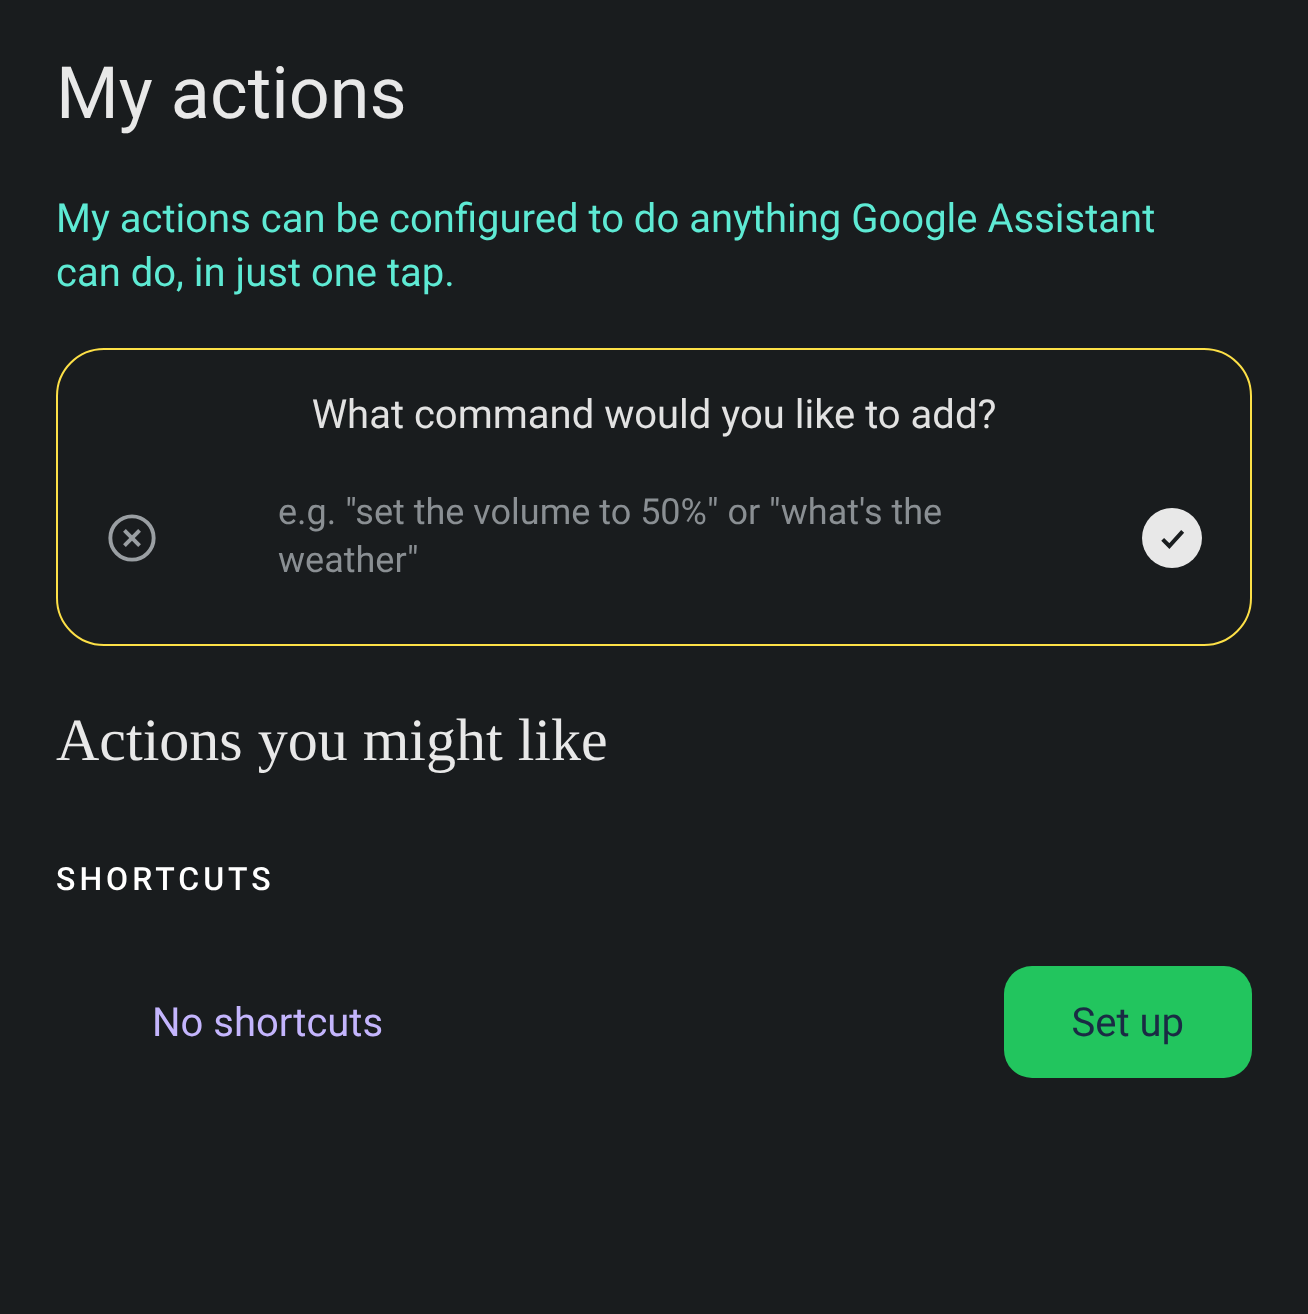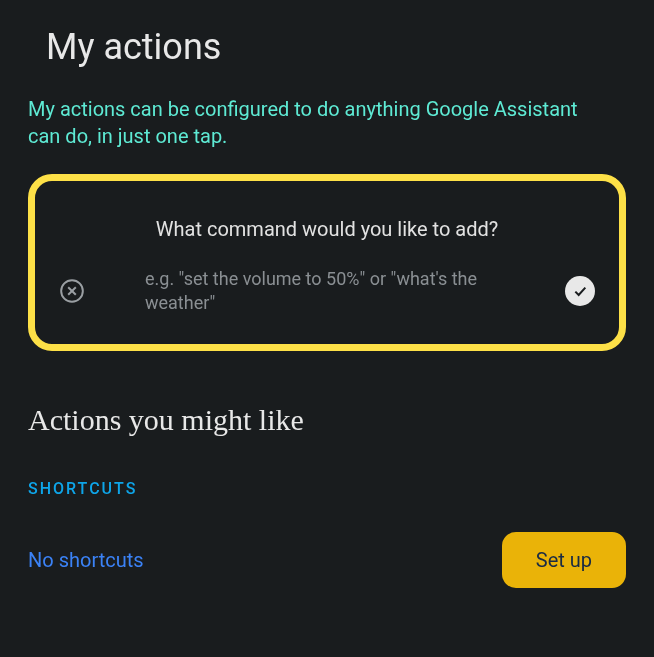--- a/index.html
+++ b/index.html
@@ -15,34 +15,33 @@
       color: #e2e2e2;
       padding: 20px 28px;
       overflow: hidden;
     }
     .page-title {
       font-size: 36px;
       font-weight: 400;
       color: #e8e8e8;
       margin-bottom: 28px;
       margin-top: 6px;
-      margin-left: 18px;
     }
     .description {
       font-size: 20px;
       color: #5eead4;
       line-height: 1.35;
       margin-bottom: 24px;
       max-width: 560px;
     }
     .command-card {
-      border: 7px solid #fde047;
+      border: 1px solid #fde047;
       border-radius: 24px;
-      padding: 36px 24px 28px 24px;
-      margin-bottom: 52px;
+      padding: 20px 24px 28px 24px;
+      margin-bottom: 31px;
     }
     .command-prompt {
       font-size: 20px;
       color: #e2e2e2;
       text-align: center;
       margin-bottom: 26px;
       padding: 0 40px;
     }
     .command-row {
       display: flex;
@@ -95,35 +94,36 @@
     .section-title {
       font-size: 30px;
       font-weight: 400;
       color: #e8e8e8;
       margin-bottom: 42px;
       font-family: Liberation Serif, serif;
     }
     .subsection-label {
       font-size: 16px;
       letter-spacing: 2px;
-      color: #0ea5e9;
+      color: #ffffff;
       font-weight: 500;
       margin-bottom: 34px;
     }
     .shortcuts-row {
       display: flex;
       align-items: center;
       justify-content: space-between;
     }
     .no-shortcuts {
       font-size: 20px;
-      color: #3b82f6;
+      color: #c4b5fd;
+      margin-left: 48px;
     }
     .setup-button {
-      background: #eab308;
+      background: #22c55e;
       color: #1a2b44;
       border: none;
       border-radius: 14px;
       padding: 16px 34px;
       font-size: 20px;
       font-weight: 400;
       cursor: pointer;
       font-family: inherit;
     }
   </style>

